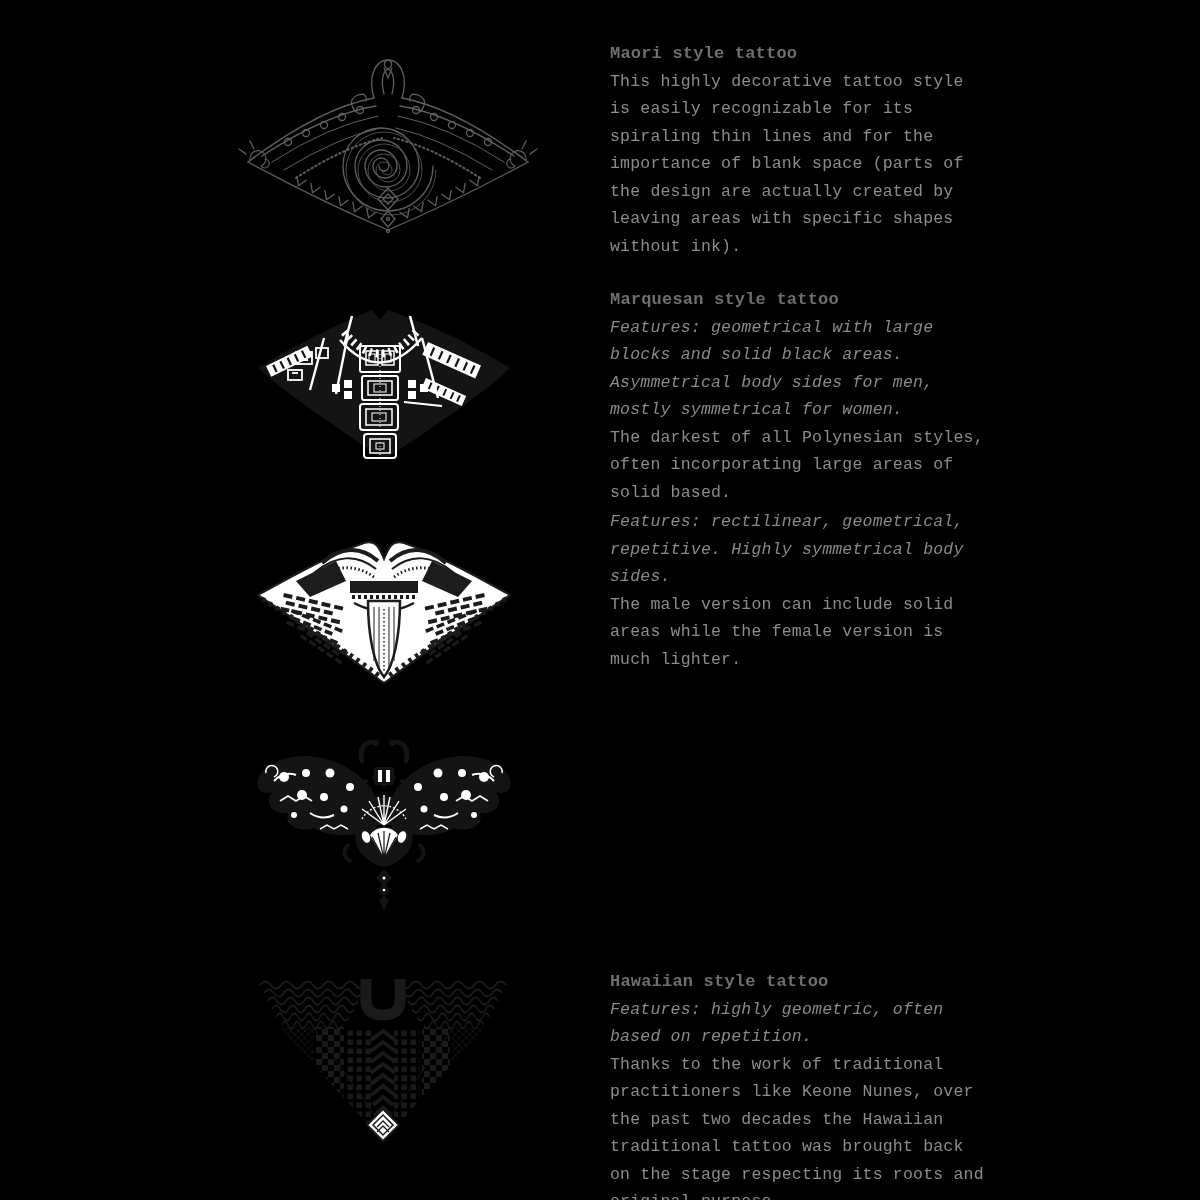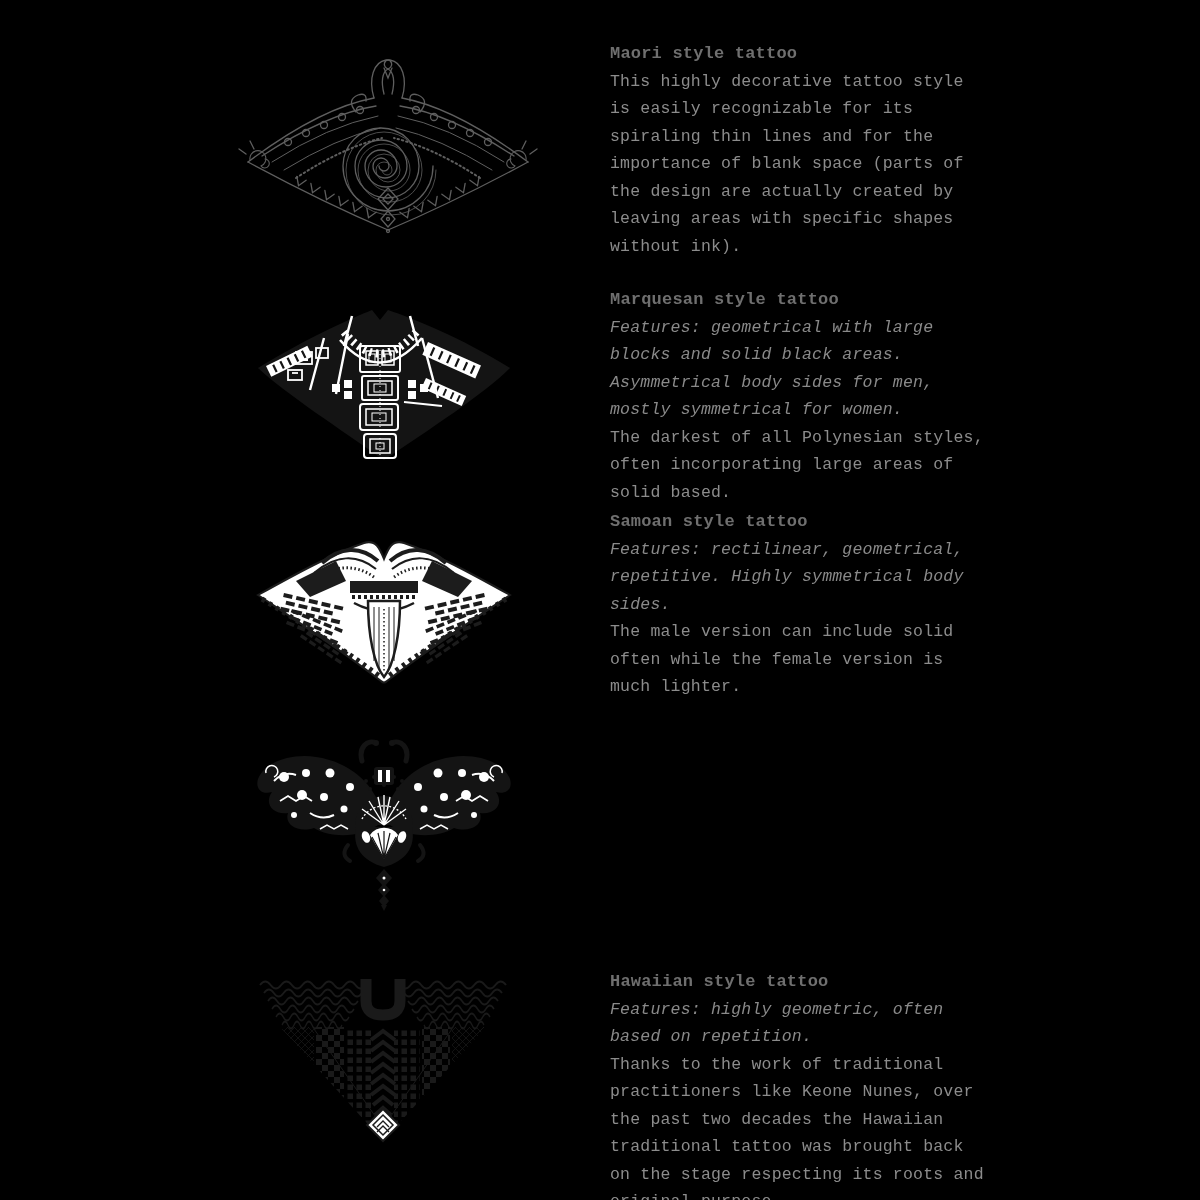--- a/index.html
+++ b/index.html
@@ -190,23 +190,22 @@
         <path d="M100,80 H164" stroke="#1c1c1c" stroke-width="4" stroke-dasharray="3 3"></path>
         <path d="M102,86 Q132,102 162,86" stroke="#1c1c1c" stroke-width="2.5" fill="none"></path>
         <path d="M116,84 C116,118 122,148 132,160 C142,148 148,118 148,84 Z" fill="#ffffff" stroke="#1c1c1c" stroke-width="2.5"></path>
         <g stroke="#1c1c1c" stroke-width="1" fill="none">
           <path d="M122,90 V144 M127,90 V152 M137,90 V152 M142,90 V144"></path>
           <path d="M132,92 V156" stroke-dasharray="1.5 2.5" stroke-width="1.5"></path>
         </g>
       </svg>
     </div>
     <div class="txt" id="txt3">
-      <h3>Samoan style tattoo</h3>
       <p class="feat">Features: rectilinear, geometrical, repetitive. Highly symmetrical body sides.</p>
-      <p class="desc">The male version can include solid often while the female version is much lighter.</p>
+      <p class="desc">The male version can include solid areas while the female version is much lighter.</p>
     </div>
   </div>
 
   <div class="row">
     <div class="art" id="art4">
       <svg viewBox="0 0 264 178">
         <defs>
           <g id="tah-L">
             <path d="M128,74 C120,48 94,28 64,24 C38,20 12,30 6,46 C3,56 10,62 20,59 C12,70 20,82 36,80 C32,92 46,100 62,95 C80,106 110,104 126,92 C131,86 131,80 128,74 Z" fill="#141414"></path>
             <g fill="#ffffff">

